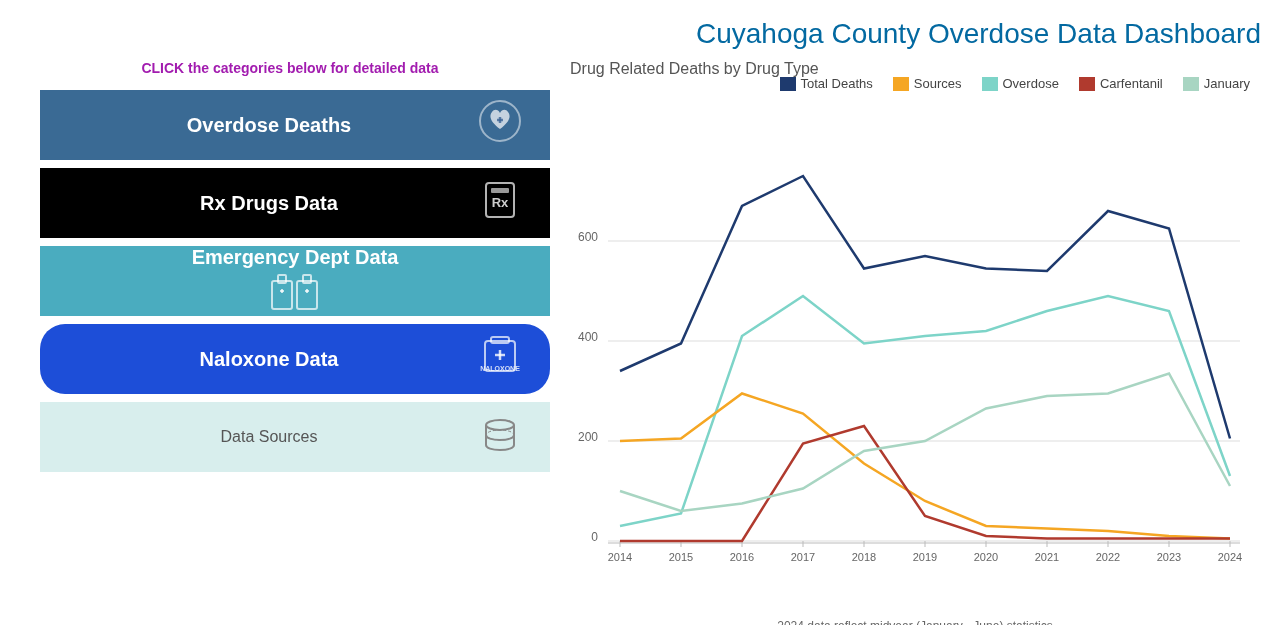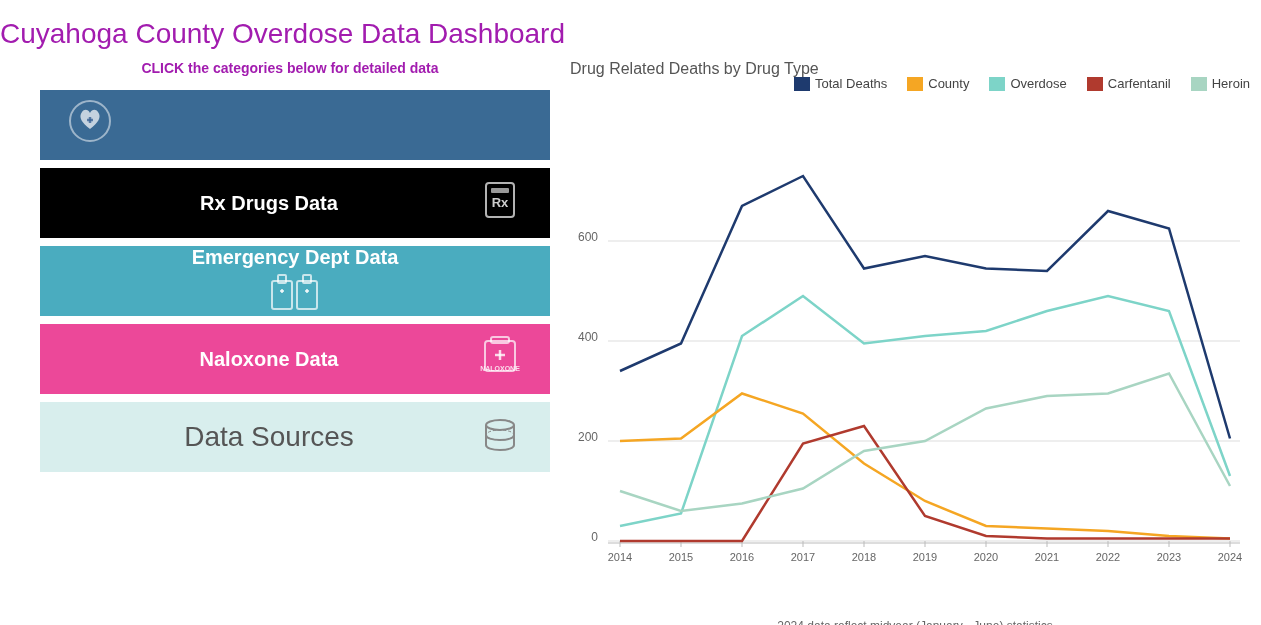--- a/index.html
+++ b/index.html
@@ -4,24 +4,24 @@
   <style>
     * { box-sizing: border-box; margin: 0; padding: 0; }
     body {
       font-family: Arial, sans-serif;
       background: #fff;
       width: 1261px;
       height: 625px;
       overflow: hidden;
     }
     .page-title {
-      text-align: left;
+      text-align: right;
       font-size: 28px;
       font-weight: 300;
-      color: #a21caf;
+      color: #0369a1;
       padding: 18px 0 10px;
     }
     .main-layout {
       display: flex;
       padding: 0 20px;
     }
     .left-panel {
       width: 540px;
       flex-shrink: 0;
       padding: 0 20px;
@@ -54,21 +54,21 @@
     .nav-button .btn-icon {
       width: 52px;
       height: 52px;
       display: flex;
       justify-content: center;
     }
     .btn-overdose { background: #3a6a94; }
     .btn-rx { background: #3d8bac; }
     .btn-emergency { background: #4aacbf; }
     .btn-naloxone { background: #7fcfcc; }
-    .btn-sources { background: #d8eeed; color: #555; font-weight: normal; font-size: 28px; }
+    .btn-sources { background: #d8eeed; color: #555; font-weight: normal; font-size: 16px; }
     .right-panel {
       flex: 1;
       padding: 0 10px;
       position: relative;
     }
     .chart-title {
       font-size: 16px;
       color: #555;
       margin-bottom: 4px;
     }
@@ -107,20 +107,21 @@
 <body>
 
 <h1 class="page-title">Cuyahoga County Overdose Data Dashboard</h1>
 
 <div class="main-layout">
 
   <div class="left-panel">
     <div class="left-instruction">CLICK the categories below for detailed data</div>
 
     <button class="nav-button btn-overdose" style="background:#3a6a94;">
+      <span class="btn-label">Overdose Deaths</span>
       <span class="btn-icon">
         <svg width="44" height="44" viewBox="0 0 44 44">
           <circle cx="22" cy="22" r="20" fill="none" stroke="rgba(255,255,255,0.5)" stroke-width="2"></circle>
           <path d="M22 30 C14 24 10 18 14 13 C16 10 20 10 22 14 C24 10 28 10 30 13 C34 18 30 24 22 30Z" fill="white" opacity="0.7"></path>
           <line x1="19" y1="21" x2="25" y2="21" stroke="rgba(60,100,150,0.8)" stroke-width="2.5"></line>
           <line x1="22" y1="18" x2="22" y2="24" stroke="rgba(60,100,150,0.8)" stroke-width="2.5"></line>
         </svg>
       </span>
     </button>
 
@@ -144,21 +145,21 @@
           <rect x="27" y="12" width="20" height="28" rx="2" fill="none" stroke="white" stroke-width="2" opacity="0.7"></rect>
           <rect x="33" y="6" width="8" height="8" rx="1" fill="none" stroke="white" stroke-width="2" opacity="0.7"></rect>
           <line x1="10" y1="22" x2="14" y2="22" stroke="white" stroke-width="2" opacity="0.7"></line>
           <line x1="12" y1="20" x2="12" y2="24" stroke="white" stroke-width="2" opacity="0.7"></line>
           <line x1="35" y1="22" x2="39" y2="22" stroke="white" stroke-width="2" opacity="0.7"></line>
           <line x1="37" y1="20" x2="37" y2="24" stroke="white" stroke-width="2" opacity="0.7"></line>
         </svg>
       </span>
     </button>
 
-    <button class="nav-button btn-naloxone" style="background:#ec4899; color:#fff;">
+    <button class="nav-button btn-naloxone" style="background:#1d4ed8; color:#fff;border-radius:25px;">
       <span class="btn-label">Naloxone Data</span>
       <span class="btn-icon">
         <svg width="50" height="44" viewBox="0 0 50 44">
           <rect x="10" y="8" width="30" height="30" rx="3" fill="none" stroke="white" stroke-width="2" opacity="0.7"></rect>
           <rect x="16" y="4" width="18" height="6" rx="2" fill="none" stroke="white" stroke-width="2" opacity="0.7"></rect>
           <line x1="20" y1="22" x2="30" y2="22" stroke="white" stroke-width="2.5" opacity="0.8"></line>
           <line x1="25" y1="17" x2="25" y2="27" stroke="white" stroke-width="2.5" opacity="0.8"></line>
           <text x="25" y="38" text-anchor="middle" fill="white" font-size="7" opacity="0.8">NALOXONE</text>
         </svg>
       </span>
@@ -180,33 +181,33 @@
   <div class="right-panel">
     <div style="position:relative; margin-bottom:4px;">
       <span class="chart-title">Drug Related Deaths by Drug Type</span>
       <div class="legend">
         <div class="legend-item">
           <span class="legend-color" style="background:#1e3a6e;"></span>
           <span>Total Deaths</span>
         </div>
         <div class="legend-item">
           <span class="legend-color" style="background:#f5a623;"></span>
-          <span>County</span>
+          <span>Sources</span>
         </div>
         <div class="legend-item">
           <span class="legend-color" style="background:#7dd4c8;"></span>
           <span>Overdose</span>
         </div>
         <div class="legend-item">
           <span class="legend-color" style="background:#b03a2e;"></span>
           <span>Carfentanil</span>
         </div>
         <div class="legend-item">
           <span class="legend-color" style="background:#a8d5c2;"></span>
-          <span>Heroin</span>
+          <span>January</span>
         </div>
       </div>
     </div>
 
     <div class="chart-container">
       <svg width="690" height="480" viewBox="0 0 690 480">
 
         <text x="28" y="408" text-anchor="end" font-size="12" fill="#666">0</text>
         <text x="28" y="308" text-anchor="end" font-size="12" fill="#666">200</text>
         <text x="28" y="208" text-anchor="end" font-size="12" fill="#666">400</text>

